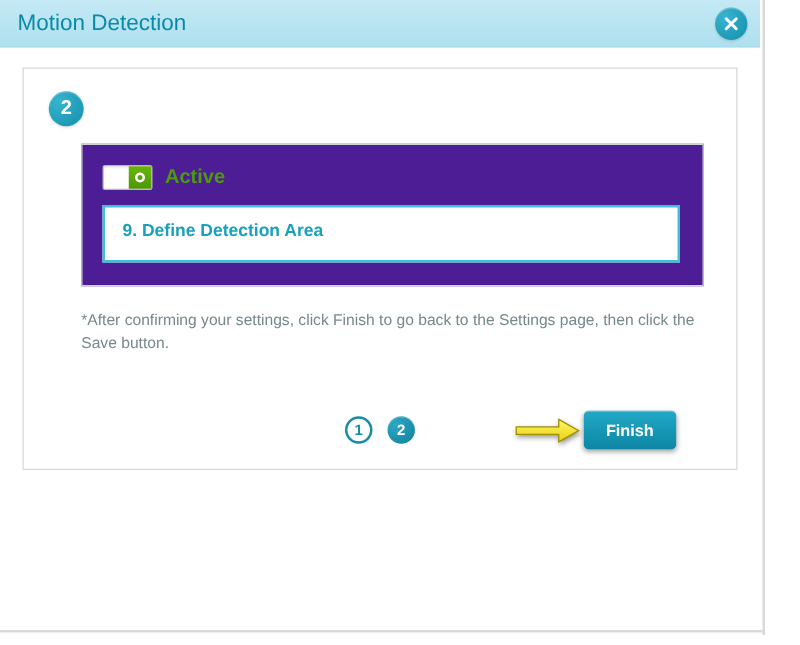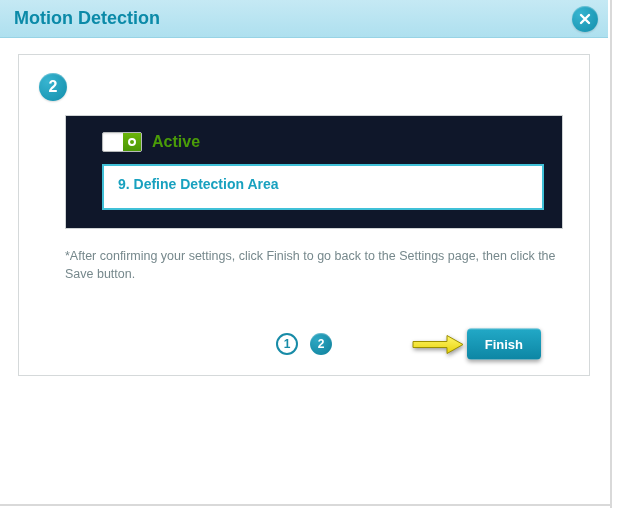--- a/index.html
+++ b/index.html
@@ -35,21 +35,21 @@
       border-bottom: 1px solid #97d3e5;
       padding: 6px 10px 6px 14px;
       display: flex;
       align-items: center;
       justify-content: space-between;
       height: 38px;
     }
     .titlebar-text {
       color: #0b8aa8;
       font-size: 18px;
-      font-weight: 700;
+      font-weight: 400;
     }
     .close-btn {
       width: 26px;
       height: 26px;
       border-radius: 50%;
       background: radial-gradient(circle at 30% 30%, #37b4d0, #138eab);
       display: flex;
       align-items: center;
       justify-content: center;
       cursor: pointer;
@@ -83,22 +83,22 @@
       justify-content: center;
       box-shadow: 0 1px 2px rgba(0,0,0,0.15), inset 0 1px 1px rgba(255,255,255,0.3);
     }
     .heading-text {
       color: #18a1bf;
       font-size: 20px;
       font-weight: 500;
     }
     .frame {
       border: 1px solid #cfd3d4;
-      background: #0f172a;
-      padding: 16px 18px 18px 36px;
+      background: #4c1d95;
+      padding: 16px 18px 18px 16px;
       margin: 4px 10px 18px 30px;
     }
     .active-row {
       display: flex;
       align-items: center;
       gap: 10px;
       margin-bottom: 12px;
     }
     .switch {
       width: 40px;

